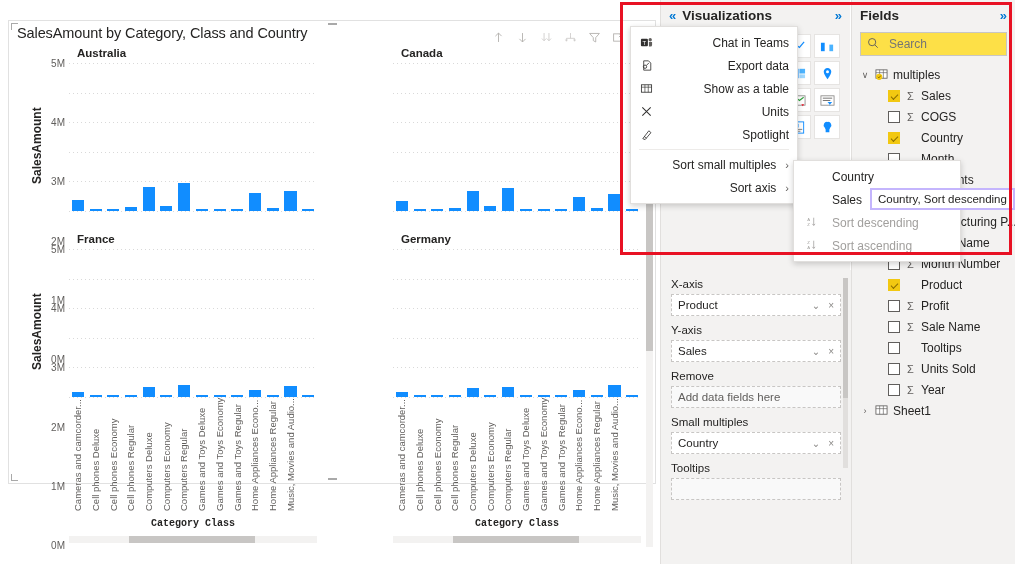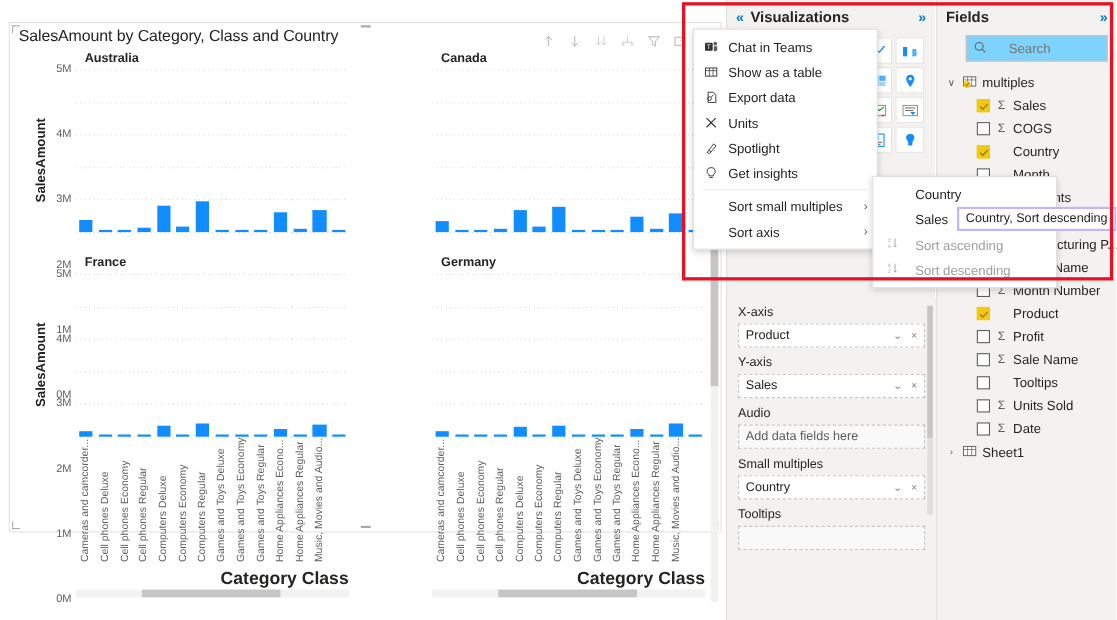--- a/index.html
+++ b/index.html
@@ -79,22 +79,22 @@
   .xlabels {
     position:absolute; left:48px; top:166px; width:248px; height:112px;
     display:flex;
   }
   .xl { flex:1 1 0; display:flex; justify-content:center; }
   .xl span {
     writing-mode: vertical-rl; transform: rotate(180deg);
     font-size:9.5px; color:#605e5c; white-space:nowrap; line-height:1;
   }
   .x-axis-title {
-    position:absolute; left:48px; top:285px; width:248px; text-align:right;
-    font-size:16px; font-weight:600; color:#252423;
+    position:absolute; left:48px; top:285px; width:248px; text-align:center;
+    font-size:10px; font-weight:600; color:#252423;font-family:Liberation Mono, monospace;
   }
   .hscroll {
     position:absolute; left:48px; top:303px; width:248px; height:7px; background:#f3f2f1;
   }
   .hscroll .thumb { position:absolute; top:0; height:7px; background:#c8c6c4; left:24%; width:51%; }
   .vscroll-outer {
     position:absolute; right:2px; top:28px; width:7px; height:498px; background:#f3f2f1;
   }
   .vscroll-outer .vthumb { position:absolute; left:0; width:7px; background:#c8c6c4; top:2px; height:300px; }
 
@@ -137,22 +137,22 @@
     font-size:11.5px; color:#252423;
   }
   .well.empty { background:#f9f9f9; color:#605e5c; border:1px dashed #c8c6c4; }
   .well .fname { flex:1 1 auto; white-space:nowrap; overflow:hidden; }
   .well .wic { color:#8a8886; font-size:10px; cursor:pointer; padding:0 2px; }
   .viz-scroll { position:absolute; right:2px; top:278px; width:5px; height:190px; background:#e1dfdd; }
   .viz-scroll i { position:absolute; left:0; top:0; width:5px; height:120px; background:#c8c6c4; display:block;}
 
   
   .search-box {
-    margin:2px 8px 0 26px; height:24px; background:#7dd3fc; border:1px solid #c8c6c4;
-    display:flex; align-items:center; gap:18px; padding:0 6px;
+    margin:2px 8px 0 8px; height:24px; background:#fde047; border:1px solid #c8c6c4;
+    display:flex; align-items:center; gap:8px; padding:0 6px;
   }
   .search-box input {
     border:none; outline:none; font-size:12px; color:#605e5c; width:100%;
     font-family:"Liberation Sans", sans-serif; background:transparent;
   }
   .tree { margin-top:8px; padding-left:8px; font-size:12px; color:#252423; }
   .tnode { display:flex; align-items:center; height:21px; gap:5px; }
   .tnode .arrow { width:10px; color:#605e5c; font-size:9px; text-align:center; }
   .tnode .tbl-ic { color:#605e5c; display:flex; }
   .tnode .tname { white-space:nowrap; }
@@ -164,21 +164,21 @@
     border-left:1.4px solid #8a6d00; border-bottom:1.4px solid #8a6d00; transform:rotate(-45deg);
   }
   .sigma { font-size:11px; color:#605e5c; width:9px; text-align:center; }
   .sigma.blank { visibility:hidden; }
   .fname2 { white-space:nowrap; overflow:hidden; font-size:12px; }
 
   
   .ctx {
     position:absolute; left:630px; top:26px; width:168px; background:#fff;
     border:1px solid #e1dfdd; box-shadow:0 2px 6px rgba(0,0,0,.18);
-    padding:4px 0; z-index:40;
+    padding:4px 0; z-index:40;text-align:right;
   }
   .ctx-item {
     display:flex; align-items:center; height:23px; padding:0 8px; gap:9px;
     font-size:12px; color:#252423; cursor:pointer;
   }
   .ctx-item .cic { width:14px; display:flex; align-items:center; justify-content:center; color:#323130; }
   .ctx-item .clabel { flex:1 1 auto; white-space:nowrap; }
   .ctx-item .sub { color:#605e5c; font-size:11px; }
   .ctx-item.indent { padding-left:31px; }
   .ctx-sep { height:1px; background:#edebe9; margin:3px 8px; }
@@ -803,21 +803,21 @@
           <span class="fname">Product</span>
           <span class="wic">⌄</span>
           <span class="wic">×</span>
         </div>
         <div class="well-label">Y-axis</div>
         <div class="well">
           <span class="fname">Sales</span>
           <span class="wic">⌄</span>
           <span class="wic">×</span>
         </div>
-        <div class="well-label">Audio</div>
+        <div class="well-label">Remove</div>
         <div class="well empty">
           <span class="fname">Add data fields here</span>
         </div>
         <div class="well-label">Small multiples</div>
         <div class="well">
           <span class="fname">Country</span>
           <span class="wic">⌄</span>
           <span class="wic">×</span>
         </div>
         <div class="well-label">Tooltips</div>
@@ -926,21 +926,21 @@
           <span class="fname2">Tooltips</span>
         </div>
         <div class="field">
           <span class="cbx"></span>
           <span class="sigma">Σ</span>
           <span class="fname2">Units Sold</span>
         </div>
         <div class="field">
           <span class="cbx"></span>
           <span class="sigma">Σ</span>
-          <span class="fname2">Date</span>
+          <span class="fname2">Year</span>
         </div>
         <div class="tnode">
           <span class="arrow">›</span>
           <span class="tbl-ic">
             <svg width="13" height="13" viewBox="0 0 14 14">
               <rect x="1" y="2" width="12" height="9" fill="#fff" stroke="#605e5c" stroke-width=".9"></rect>
               <path d="M1 5 H13 M5 2 V11 M9 2 V11" stroke="#605e5c" stroke-width=".7"></path>
             </svg>
           </span>
           <span class="tname">Sheet1</span>
@@ -956,95 +956,86 @@
             <text x="4.7" y="9.6" font-size="6.5" fill="#fff" text-anchor="middle" font-family="Liberation Sans">T</text>
             <circle cx="11" cy="4" r="1.8" fill="#605e5c"></circle>
             <path d="M9.6 6.4 H13 V9.6 A1.7 1.7 0 0 1 11.3 11.3 H9.6Z" fill="#605e5c"></path>
           </svg>
         </span>
         <span class="clabel">Chat in Teams</span>
       </div>
       <div class="ctx-item">
         <span class="cic">
           <svg width="13" height="13" viewBox="0 0 14 14">
-            <rect x="1.5" y="3" width="11" height="8" fill="none" stroke="#323130" stroke-width=".9"></rect>
-            <path d="M1.5 5.6 H12.5 M5.3 3 V11 M8.9 3 V11" stroke="#323130" stroke-width=".7"></path>
+            <path d="M4 2 H9.2 L11.6 4.4 V12 H4Z" fill="none" stroke="#323130" stroke-width=".9"></path>
+            <circle cx="5.4" cy="8.3" r="1.8" fill="none" stroke="#323130" stroke-width=".9"></circle>
+            <path d="M6.8 7 L9.6 4.2" stroke="#323130" stroke-width=".9"></path>
           </svg>
         </span>
-        <span class="clabel">Show as a table</span>
+        <span class="clabel">Export data</span>
       </div>
       <div class="ctx-item">
         <span class="cic">
           <svg width="13" height="13" viewBox="0 0 14 14">
-            <path d="M4 2 H9.2 L11.6 4.4 V12 H4Z" fill="none" stroke="#323130" stroke-width=".9"></path>
-            <circle cx="5.4" cy="8.3" r="1.8" fill="none" stroke="#323130" stroke-width=".9"></circle>
-            <path d="M6.8 7 L9.6 4.2" stroke="#323130" stroke-width=".9"></path>
+            <rect x="1.5" y="3" width="11" height="8" fill="none" stroke="#323130" stroke-width=".9"></rect>
+            <path d="M1.5 5.6 H12.5 M5.3 3 V11 M8.9 3 V11" stroke="#323130" stroke-width=".7"></path>
           </svg>
         </span>
-        <span class="clabel">Export data</span>
+        <span class="clabel">Show as a table</span>
       </div>
       <div class="ctx-item">
         <span class="cic">
           <svg width="13" height="13" viewBox="0 0 14 14">
             <path d="M2.5 2.5 L11.5 11.5 M11.5 2.5 L2.5 11.5" stroke="#323130" stroke-width="1.1"></path>
           </svg>
         </span>
         <span class="clabel">Units</span>
       </div>
       <div class="ctx-item">
         <span class="cic">
           <svg width="13" height="13" viewBox="0 0 14 14">
             <path d="M3 11.5 L9.5 3 L11.8 5 L5.5 12.5 Z" fill="none" stroke="#323130" stroke-width=".9"></path>
             <path d="M4.5 9 L7 11" stroke="#323130" stroke-width=".8"></path>
           </svg>
         </span>
         <span class="clabel">Spotlight</span>
       </div>
-      <div class="ctx-item">
-        <span class="cic">
-          <svg width="13" height="13" viewBox="0 0 14 14">
-            <path d="M7 1.5 A3.6 3.6 0 0 1 9.2 8.2 V9.6 H4.8 V8.2 A3.6 3.6 0 0 1 7 1.5Z" fill="none" stroke="#323130" stroke-width=".9"></path>
-            <path d="M5.4 11.2 H8.6" stroke="#323130" stroke-width=".9"></path>
-          </svg>
-        </span>
-        <span class="clabel">Get insights</span>
-      </div>
       <div class="ctx-sep"></div>
       <div class="ctx-item indent">
         <span class="clabel">Sort small multiples</span>
         <span class="sub">›</span>
       </div>
       <div class="ctx-item indent">
         <span class="clabel">Sort axis</span>
         <span class="sub">›</span>
       </div>
     </div>
 
   <div class="submenu" id="submenu">
       <div class="sub-item rel">
         <span>Country</span>
       </div>
       <div class="sub-item rel">
         <span>Sales</span>
+      </div>
+      <div class="sub-item rel dis">
+        <span class="sic"><svg width="12" height="12" viewBox="0 0 14 14">
+            <text x="3" y="6" font-size="5" fill="#a19f9d" text-anchor="middle" font-family="Liberation Sans">A</text>
+            <text x="3" y="12" font-size="5" fill="#a19f9d" text-anchor="middle" font-family="Liberation Sans">Z</text>
+            <path d="M9 2 V11 M9 11 L7.4 9.2 M9 11 L10.6 9.2" stroke="#a19f9d" stroke-width=".9" fill="none"></path>
+          </svg></span>
+        <span>Sort descending</span>
       </div>
       <div class="sub-item rel dis">
         <span class="sic"><svg width="12" height="12" viewBox="0 0 14 14">
             <text x="3" y="6" font-size="5" fill="#a19f9d" text-anchor="middle" font-family="Liberation Sans">Z</text>
             <text x="3" y="12" font-size="5" fill="#a19f9d" text-anchor="middle" font-family="Liberation Sans">A</text>
             <path d="M9 2 V11 M9 11 L7.4 9.2 M9 11 L10.6 9.2" stroke="#a19f9d" stroke-width=".9" fill="none"></path>
           </svg></span>
         <span>Sort ascending</span>
       </div>
-      <div class="sub-item rel dis">
-        <span class="sic"><svg width="12" height="12" viewBox="0 0 14 14">
-            <text x="3" y="6" font-size="5" fill="#a19f9d" text-anchor="middle" font-family="Liberation Sans">A</text>
-            <text x="3" y="12" font-size="5" fill="#a19f9d" text-anchor="middle" font-family="Liberation Sans">Z</text>
-            <path d="M9 2 V11 M9 11 L7.4 9.2 M9 11 L10.6 9.2" stroke="#a19f9d" stroke-width=".9" fill="none"></path>
-          </svg></span>
-        <span>Sort descending</span>
-      </div>
     </div>
 
   <div class="tooltip">Country, Sort descending</div>
 
   <div class="redbox"></div>
 
 </div>
 
 </body></html>

